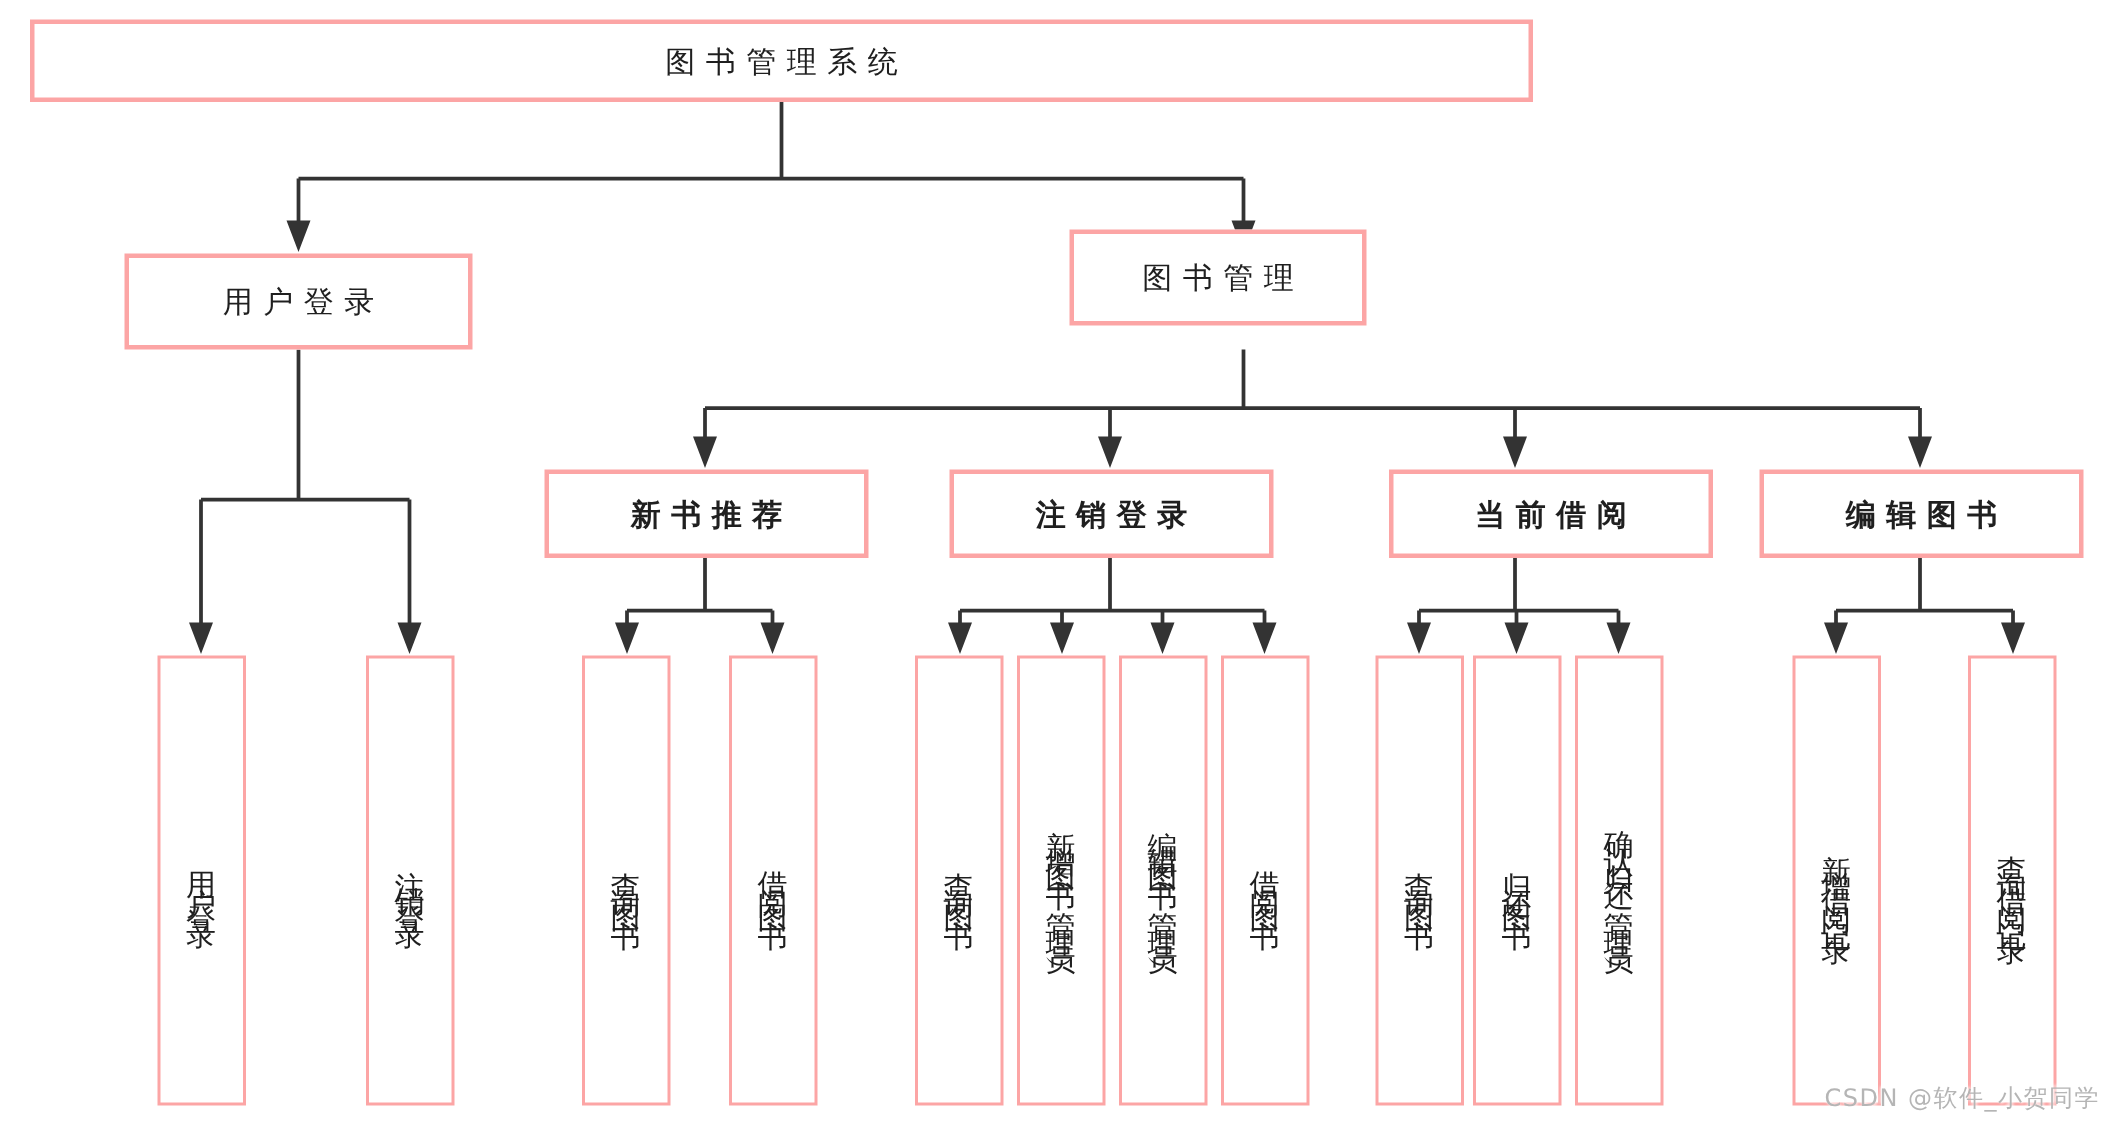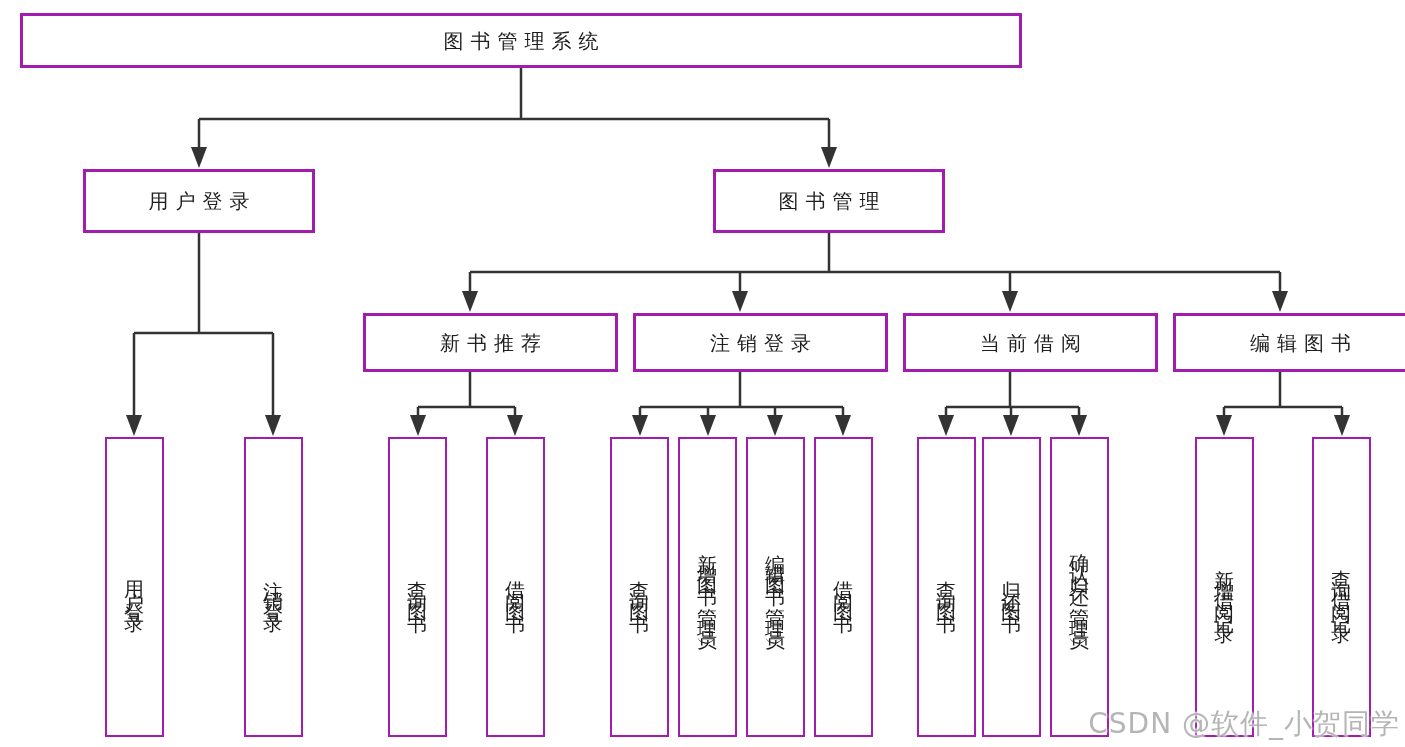--- a/index.html
+++ b/index.html
@@ -15,21 +15,21 @@
   }
   .connectors {
     position: absolute;
     left: 0; top: 0;
     width: 1405px; height: 747px;
     pointer-events: none;
   }
   .node {
     position: absolute;
     background: #ffffff;
-    border: 3px solid #a21caf;
+    border: 3px solid #fca5a5;
     display: flex;
     align-items: center;
     justify-content: center;
   }
   .leaf { border-width: 2.5px; top: 437px; width: 59px; height: 300px; }
   .hlabel {
     font-size: 20px;
     letter-spacing: 7px;
     text-indent: 7px;
     white-space: nowrap;
@@ -39,44 +39,44 @@
     writing-mode: vertical-rl;
     text-orientation: mixed;
     font-size: 20px;
     letter-spacing: 11px;
     line-height: 1.1;
     white-space: nowrap;
   }
   
   .n-root      { left: 20px;  top: 13px;  width: 1002px; height: 55px; }
   .n-login     { left: 83px;  top: 169px; width: 232px;  height: 64px; }
-  .n-mgmt      { left: 713px; top: 169px; width: 232px;  height: 64px; }
-  .n-l3        { top: 313px; width: 255px; height: 59px; }
+  .n-mgmt      { left: 713px; top: 153px; width: 198px;  height: 64px; }
+  .n-l3        { top: 313px; width: 216px; height: 59px; font-weight: bold; }
   .n-newbook   { left: 363px; }
   .n-bookborrow{ left: 633px; }
-  .n-curborrow { left: 903px; }
+  .n-curborrow { left: 926px; }
   .n-record    { left: 1173px; }
   .lf-userlogin { left: 105px; }
   .lf-logout    { left: 244px; }
   .lf-nb-query  { left: 388px; }
   .lf-nb-borrow { left: 486px; }
   .lf-bb-query  { left: 610px; }
   .lf-bb-add    { left: 678px; }
   .lf-bb-edit   { left: 746px; }
   .lf-bb-borrow { left: 814px; }
   .lf-cb-query  { left: 917px; }
   .lf-cb-return { left: 982px; }
   .lf-cb-confirm{ left: 1050px; }
   .lf-br-add    { left: 1195px; }
   .lf-br-query  { left: 1312px; }
   .watermark {
     position: absolute;
     right: 5px;
     bottom: 4px;
-    font-size: 28px;
+    font-size: 16px;
     color: #b5b5b5;
     letter-spacing: 1px;
     white-space: nowrap;
     text-shadow: 1px 1px 2px rgba(255,255,255,0.95), -1px -1px 2px rgba(255,255,255,0.95);
     z-index: 10;
   }
 </style>
 </head>
 <body>
 

